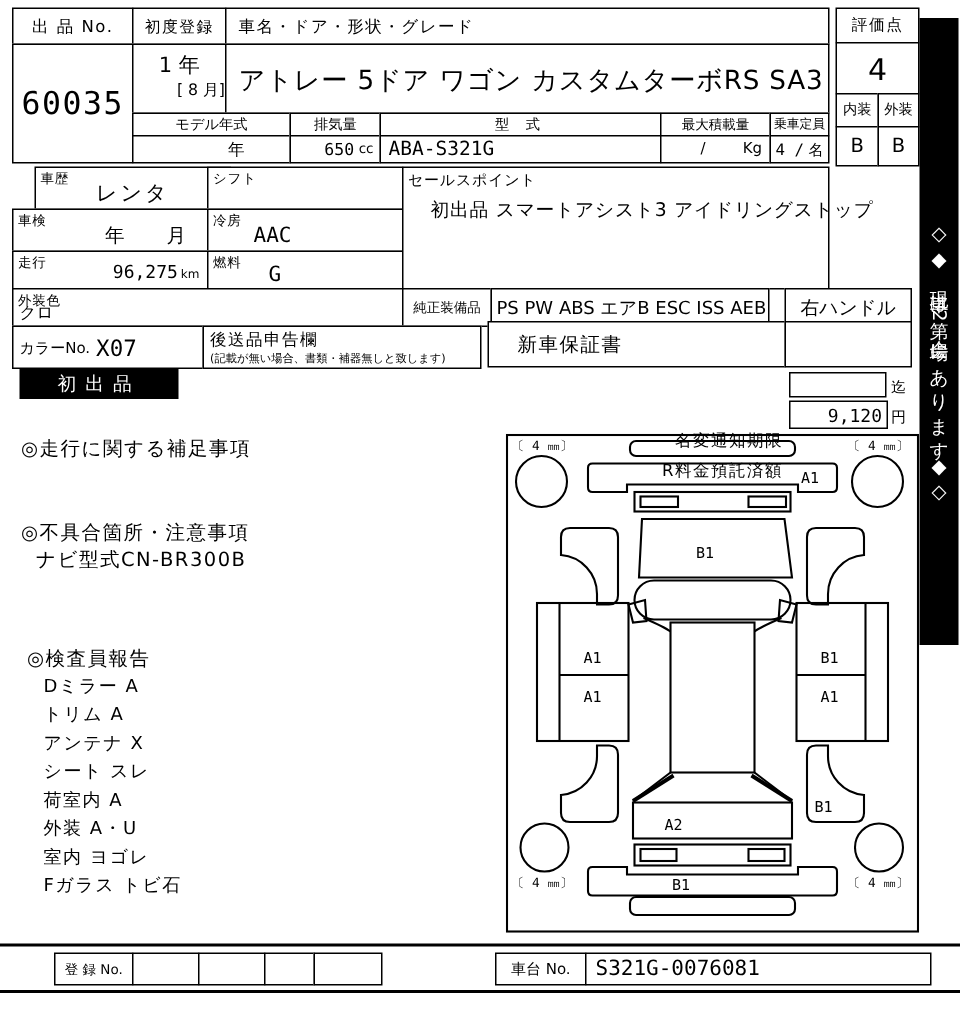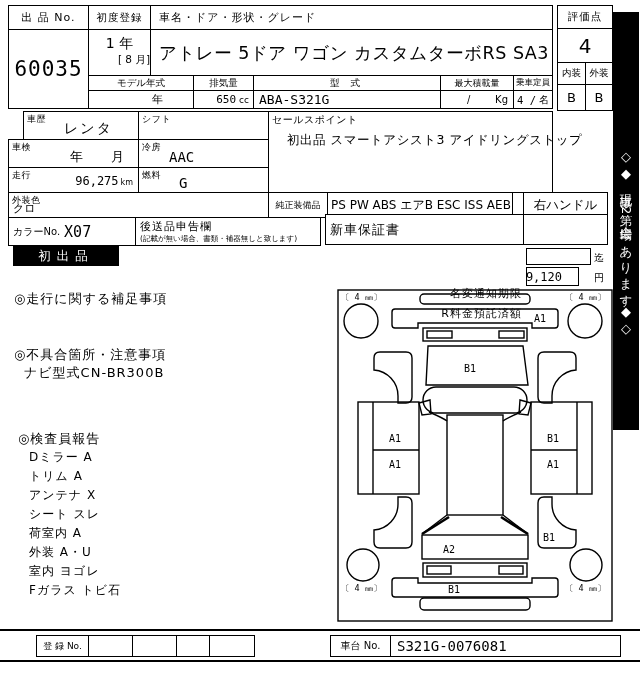--- a/index.html
+++ b/index.html
@@ -112,30 +112,30 @@
 <div class="cell ctr" style="left:523px;top:192px;width:85px;height:26px;font-size:12.5px">右ハンドル</div>
 
 <div class="cell" style="left:8px;top:217px;width:128px;height:29px;display:flex;align-items:center;padding-left:4px;gap:4px">
   <span style="font-size:10px">カラーNo.</span>
   <span class="mono" style="font-size:15px">X07</span>
 </div>
 <div class="cell" style="left:135px;top:217px;width:186px;height:29px;padding:1px 0 0 4px">
   <div style="font-size:11px;letter-spacing:1px">後送品申告欄</div>
   <div style="font-size:7.5px">(記載が無い場合、書類・補器無しと致します)</div>
 </div>
-<div class="cell" style="left:325px;top:214px;width:199px;height:31px;display:flex;align-items:center;padding-left:4px;font-size:13px;letter-spacing:1px">新車保証書</div>
+<div class="cell" style="left:325px;top:214px;width:199px;height:31px;display:flex;align-items:center;padding-left:19px;font-size:13px;letter-spacing:1px">新車保証書</div>
 <div class="cell" style="left:523px;top:214px;width:85px;height:31px"></div>
 
 <div class="abs badge" style="left:13px;top:246px;width:106px;height:20px">初出品</div>
 
 <div class="fee-label" style="left:410px;top:250px;width:112px">名変通知期限</div>
 <div class="cell" style="left:526px;top:248px;width:65px;height:17px"></div>
 <div class="abs" style="left:594px;top:251px;font-size:10px">迄</div>
 <div class="fee-label" style="left:408px;top:270px;width:114px">R料金預託済額</div>
-<div class="cell" style="left:526px;top:267px;width:53px;height:19px;display:flex;align-items:center;justify-content:flex-end;padding-right:16px">
+<div class="cell" style="left:526px;top:267px;width:66px;height:19px;display:flex;align-items:center;justify-content:flex-end;padding-right:3px">
   <span class="mono" style="font-size:12px">9,120</span>
 </div>
 <div class="abs" style="left:594px;top:271px;font-size:10px">円</div>
 
 <div class="note-title" style="left:14px;top:290px">◎走行に関する補足事項</div>
 <div class="note-title" style="left:14px;top:346px">◎不具合箇所・注意事項</div>
 <div class="note-title" style="left:24px;top:364px">ナビ型式CN-BR300B</div>
 <div class="note-title" style="left:18px;top:430px">◎検査員報告</div>
 <div class="insp-item" style="top:449px">Dミラー A</div>
 <div class="insp-item" style="top:468px">トリム A</div>

